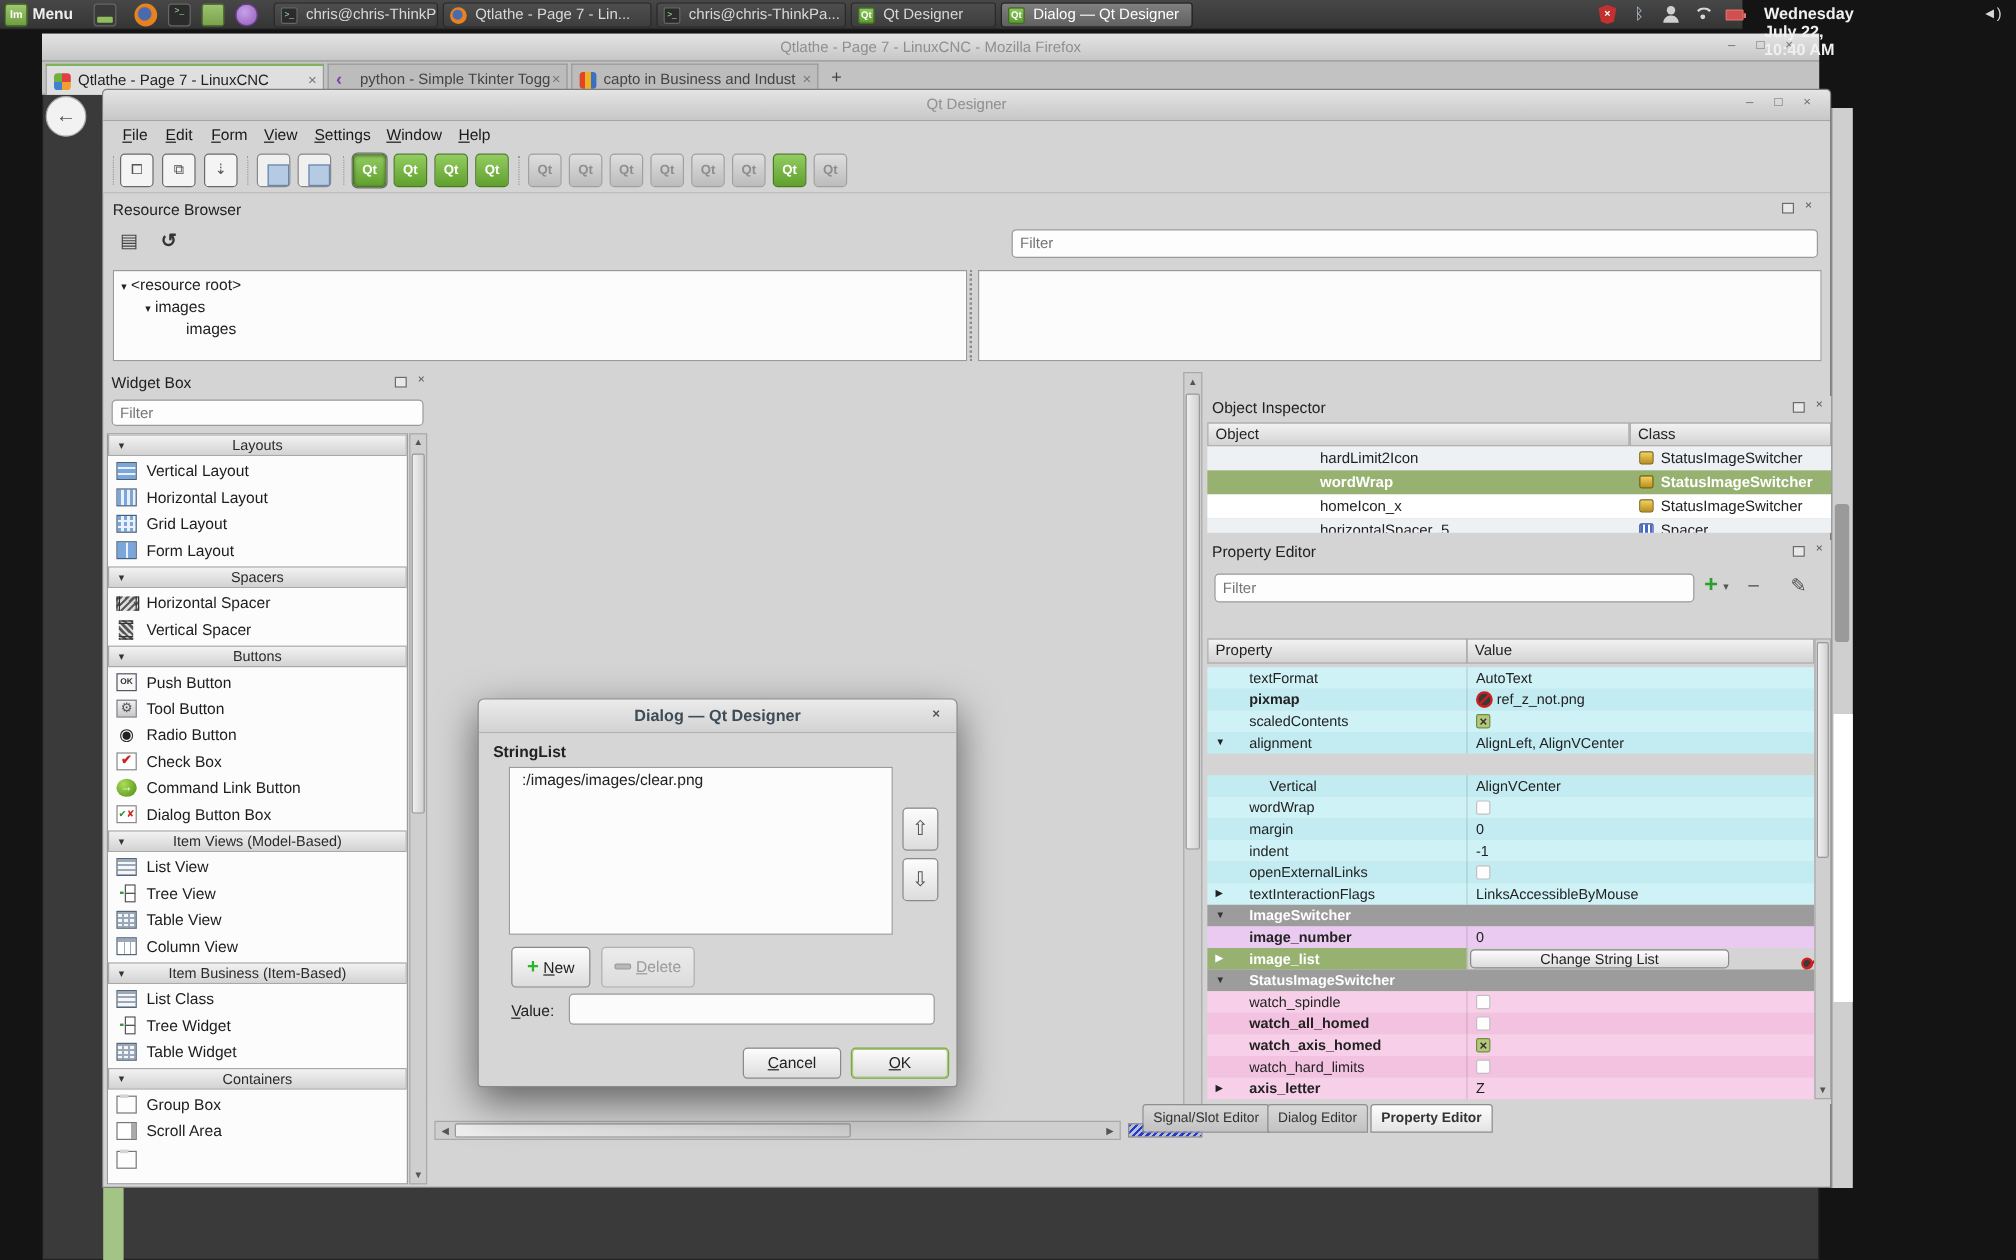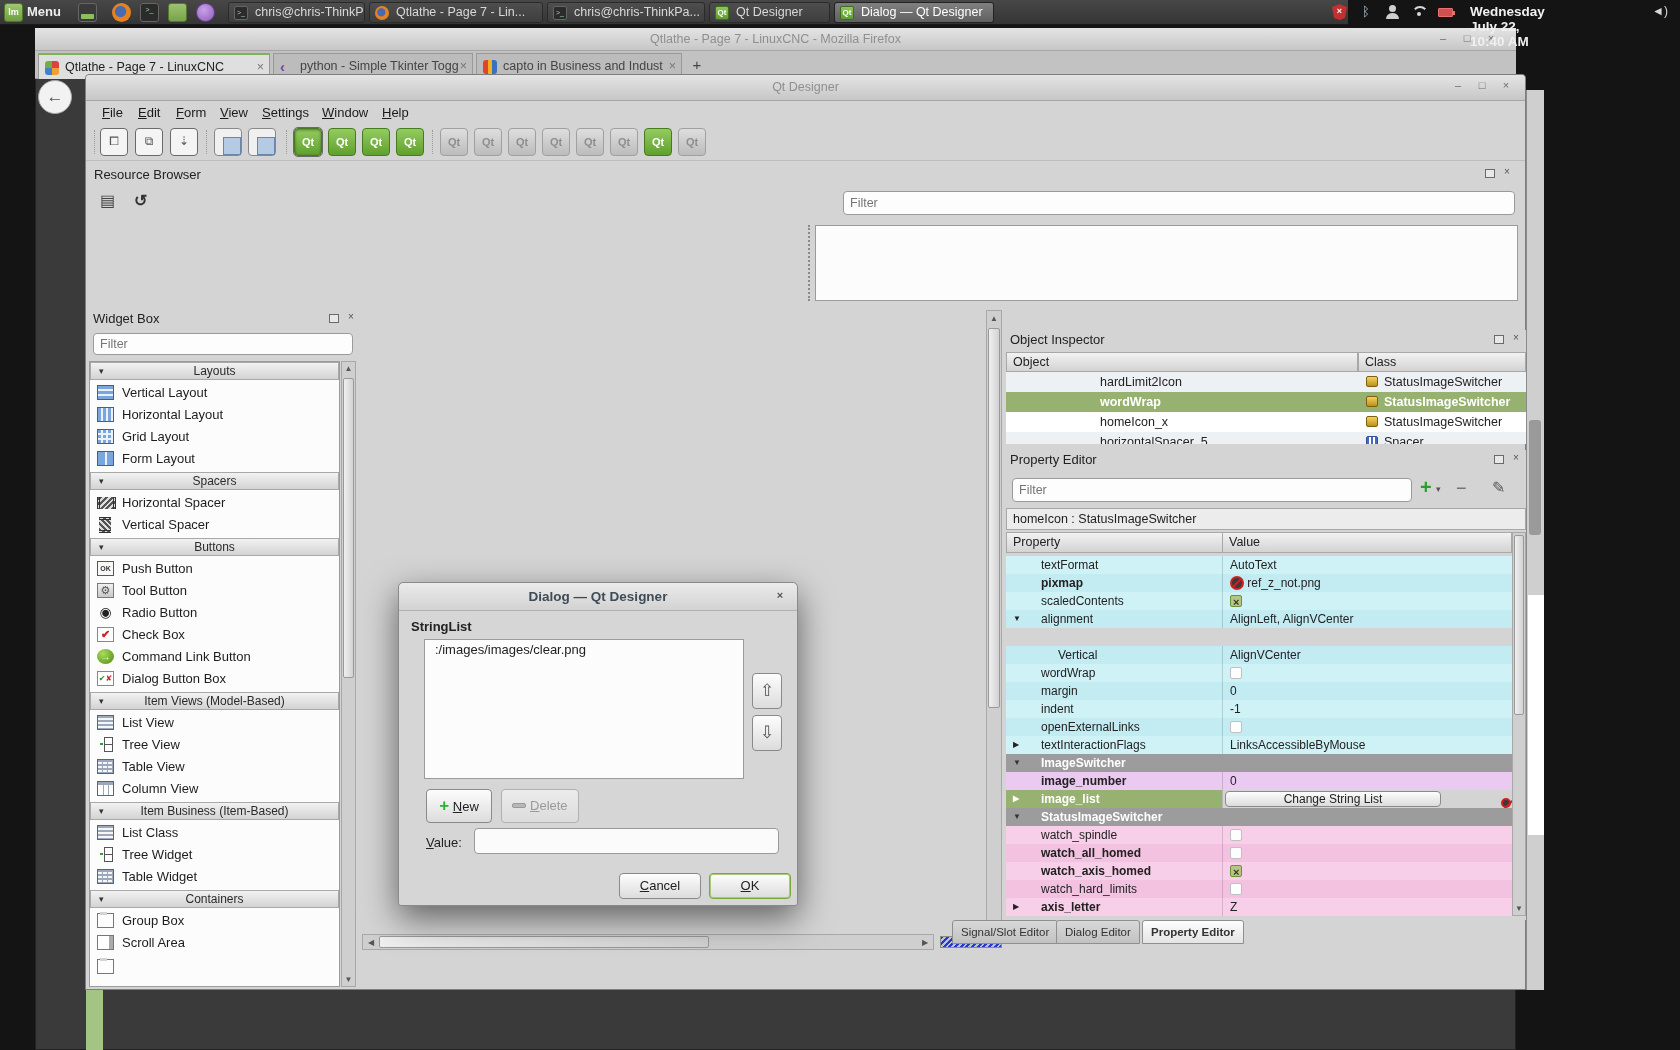--- a/index.html
+++ b/index.html
@@ -3,21 +3,21 @@
 <meta charset="utf-8">
 <style>
 *{margin:0;padding:0;box-sizing:border-box}
 html,body{width:1680px;height:1050px;overflow:hidden}
 body{background:#141414;font-family:"Liberation Sans",sans-serif;position:relative;font-size:13px;color:#222}
 .a{position:absolute}
 .mn{display:inline-block}
 .mn::first-letter{text-decoration:underline}
 input{font-family:"Liberation Sans",sans-serif}
 
-#taskbar{left:0;top:0;width:1348px;height:25px;background:linear-gradient(#474747,#353535);border-bottom:1px solid #1a1a1a;z-index:100}
+#taskbar{left:0;top:0;width:1452px;height:25px;background:linear-gradient(#474747,#353535);border-bottom:1px solid #1a1a1a;z-index:100}
 .tk-ico{position:absolute;top:3px;width:19px;height:19px;border-radius:3px}
 .tk-btn{position:absolute;top:2px;height:21px;background:linear-gradient(#4e4e4e,#3e3e3e);border:1px solid #2a2a2a;border-radius:3px;color:#d8d8d8;font-size:12.5px;line-height:19px;padding:0 8px 0 26px;overflow:hidden;white-space:nowrap}
 .tk-btn.active{background:linear-gradient(#808080,#606060);color:#fff;border-color:#222}
 .tk-btn .bico{position:absolute;left:5px;top:3px;width:14px;height:14px;border-radius:2px}
 .term-ico{background:#2b2b2b;border:1px solid #666;color:#9fd89f;font-size:7px;line-height:12px;text-align:center}
 .ffx-ico{background:radial-gradient(circle at 45% 45%,#4a6ab0 0 34%,#e8821e 42% 100%);border-radius:50%!important}
 .qt-ico{background:linear-gradient(#8cc85a,#5f9c30);border:1px solid #3f6f1f;color:#fff;font-size:8px;font-weight:bold;line-height:12px;text-align:center}
 
 .titlebar{background:linear-gradient(#e4e4e4,#c7c7c7);border-bottom:1px solid #a5a5a5}
 .wc{position:absolute;top:3px;width:18px;height:16px;color:#6e6e6e;font-size:11px;text-align:center;line-height:15px}
@@ -209,20 +209,25 @@
     <div class="tbtn qtgray" style="left:592px">Qt</div>
   </div>
 
   <div class="a" style="left:4px;top:90px;width:1433px;height:140px">
     <span class="ptitle a" style="left:4px;top:2px">Resource Browser</span>
     <span class="float-ic" style="right:28px;top:4px"></span>
     <span class="close-ic" style="right:10px;top:2px">×</span>
     <span class="a" style="left:10px;top:26px;font-size:16px;color:#444">▤</span>
     <span class="a" style="left:44px;top:26px;font-size:16px;font-weight:bold;color:#333">↺</span>
     <input class="filter a" style="left: 753px; top: 26px; width: 672px; height: 24px;" placeholder="Filter">
+    <div class="white-pane a" style="left:4px;top:60px;width:712px;height:76px">
+      <div class="a" style="left:6px;top:4px"><span style="font-size:9px">▾</span> <span>&lt;resource root&gt;</span></div>
+      <div class="a" style="left:26px;top:22px"><span style="font-size:9px">▾</span> <span>images</span></div>
+      <div class="a" style="left:60px;top:40px"><span>images</span></div>
+    </div>
     <div class="a" style="left:718px;top:60px;width:5px;height:76px;border-left:2px dotted #8a8a8a"></div>
     <div class="white-pane a" style="left:725px;top:60px;width:703px;height:76px"></div>
   </div>
 
   <div class="a" style="left:3px;top:234px;width:270px;height:680px">
     <span class="ptitle a" style="left:4px;top:2px">Widget Box</span>
     <span class="float-ic" style="left:240px;top:5px"></span>
     <span class="close-ic" style="left:256px;top:3px">×</span>
     <input class="filter a" style="left: 4px; top: 24px; width: 260px; height: 22px;" placeholder="Filter">
     <div class="a" style="left:0;top:52px;width:251px;height:626px;background:#fcfcfc;border:1px solid #9b9b9b;overflow:hidden">
@@ -365,21 +370,20 @@
 
 <div class="a" style="left:1006px;top:450px;width:520px;height:470px;background:#d4d4d4;overflow:hidden;z-index:6">
   <span class="ptitle a" style="left:4px;top:2px">Property Editor</span>
   <span class="float-ic" style="left:488px;top:5px"></span>
   <span class="close-ic" style="left:504px;top:3px">×</span>
   <input class="filter a" style="left: 6px; top: 28px; width: 400px; height: 24px;" placeholder="Filter">
   <span class="a" style="left:414px;top:26px;color:#2aa02a;font-size:20px;font-weight:bold">+</span>
   <span class="a" style="left:430px;top:34px;color:#555;font-size:9px">▾</span>
   <span class="a" style="left:450px;top:28px;color:#666;font-size:18px">−</span>
   <span class="a" style="left:486px;top:28px;color:#555;font-size:16px">✎</span>
-  <div class="a" style="left:0;top:58px;width:520px;height:22px;background:#ececec;border:1px solid #a8a8a8;font-size:12.5px;line-height:20px;padding-left:6px">homeIcon : StatusImageSwitcher</div>
   <div class="hdr3d a" style="left:0;top:82px;width:217px;height:21px;line-height:19px">Property</div>
   <div class="hdr3d a" style="left:216px;top:82px;width:290px;height:21px;line-height:19px">Value</div>
 
   <div class="pe-row cyA" style="top:106px">
       <span class="pe-name">textFormat</span>
       <span class="pe-val">AutoText</span>
     </div>
   <div class="pe-row cyB" style="top:124px">
       <span class="pe-name" style="font-weight:bold">pixmap</span>
       <span class="pe-val"><span class="minipix"></span> <span>ref_z_not.png</span></span>

